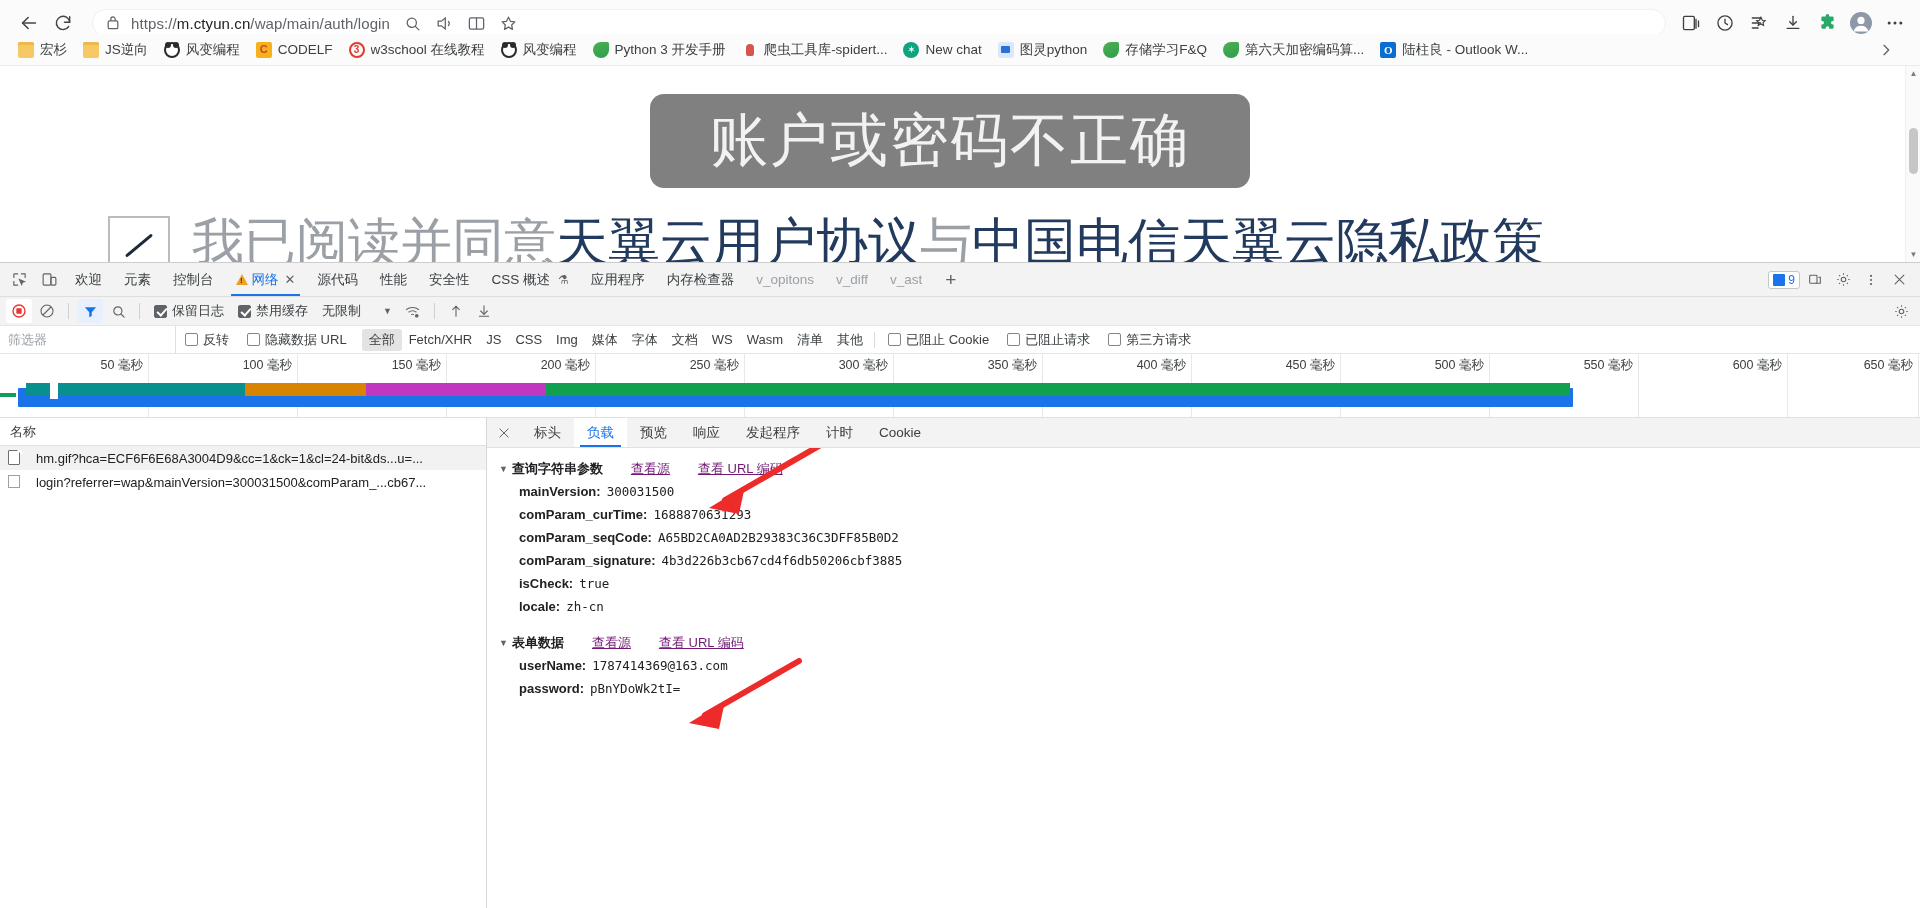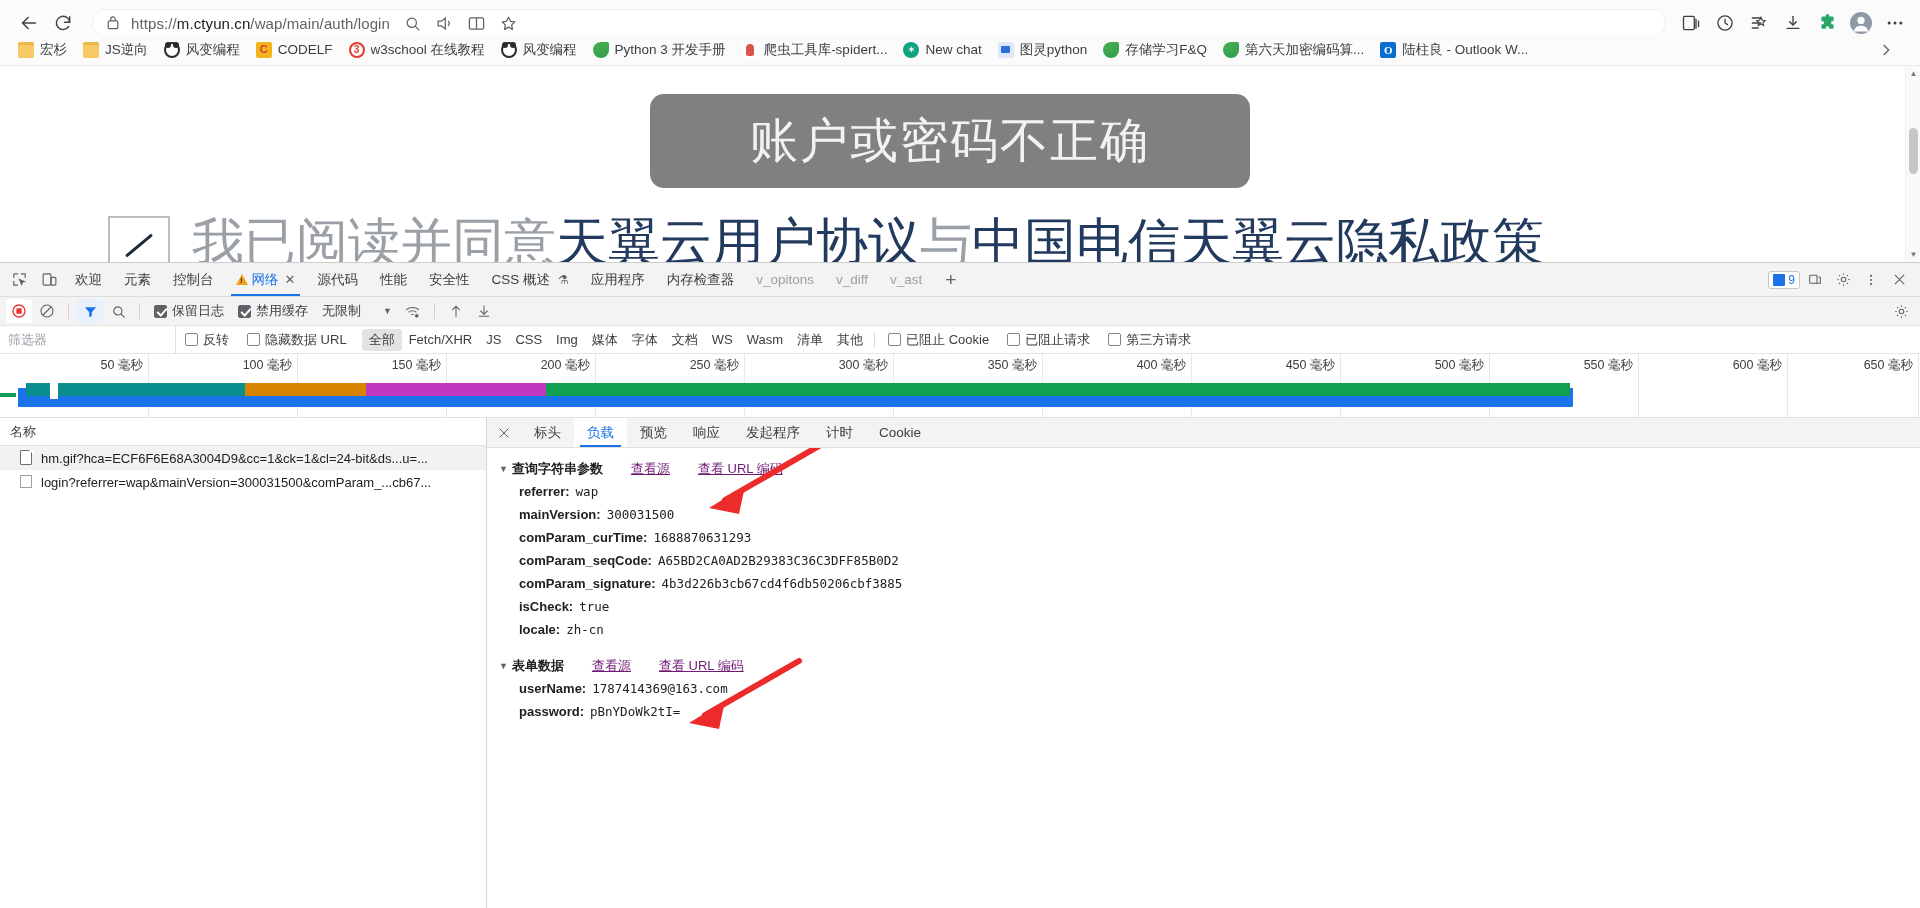--- a/index.html
+++ b/index.html
@@ -115,21 +115,21 @@
     position: relative; width: 1920px; height: 196px;
     background: #ffffff; overflow: hidden;
   }
   #toast {
     position: absolute; left: 650px; top: 28px;
     width: 600px; height: 94px;
     background: rgba(110,110,110,.88); border-radius: 14px;
     display: flex; align-items: center; justify-content: center;
   }
   #toast-text {
-    color: #f2f2f2; font-size: 48px; font-weight: 400;
+    color: #f2f2f2; font-size: 58px; font-weight: 400;
     letter-spacing: 2px; white-space: nowrap;
     font-family: "DejaVu Sans", sans-serif;
     text-align: right;
   }
   #agree-row {
     position: absolute; left: 108px; top: 150px;
     display: flex; align-items: flex-start; gap: 22px;
   }
   #agree-box {
     width: 62px; height: 58px; border: 2px solid #b9bcc1;
@@ -294,22 +294,22 @@
   #req-list {
     width: 487px; flex: 0 0 auto; border-right: 1px solid #d7d7d7;
     display: flex; flex-direction: column; background: #fff;
   }
   #req-head {
     height: 28px; display: flex; align-items: center; padding: 0 10px;
     font-size: 13px; color: #3c4043; border-bottom: 1px solid #e0e0e0;
     background: #fff;
   }
   .req-row {
-    height: 24px; display: flex; align-items: center; gap: 7px;
-    padding: 0 20px; font-size: 13px; color: #202124;
+    height: 24px; display: flex; align-items: center; gap: 14px;
+    padding: 0 8px; font-size: 13px; color: #202124;
     white-space: nowrap; overflow: hidden;
   }
   .req-row.alt { background: #f2f2f2; }
   .req-ico { width: 14px; height: 16px; flex: 0 0 auto; position: relative; }
   .ico-doc {
     border: 1px solid #6e6e6e; background: #fff; border-radius: 1px;
     width: 12px; height: 15px;
   }
   .ico-doc::after {
     content:""; position:absolute; right:0; top:0;
@@ -834,24 +834,20 @@
 
       <div id="payload">
 
         <div class="sec-head">
           <span class="tri">▼</span>
           <span class="sec-title">查询字符串参数</span>
           <span class="sec-link">查看源</span>
           <span class="sec-link">查看 URL 编码</span>
         </div>
         <div class="kv">
-            <span class="k">referrer:</span>
-            <span class="v">wap</span>
-          </div>
-        <div class="kv">
             <span class="k">mainVersion:</span>
             <span class="v">300031500</span>
           </div>
         <div class="kv">
             <span class="k">comParam_curTime:</span>
             <span class="v">1688870631293</span>
           </div>
         <div class="kv">
             <span class="k">comParam_seqCode:</span>
             <span class="v">A65BD2CA0AD2B29383C36C3DFF85B0D2</span>

